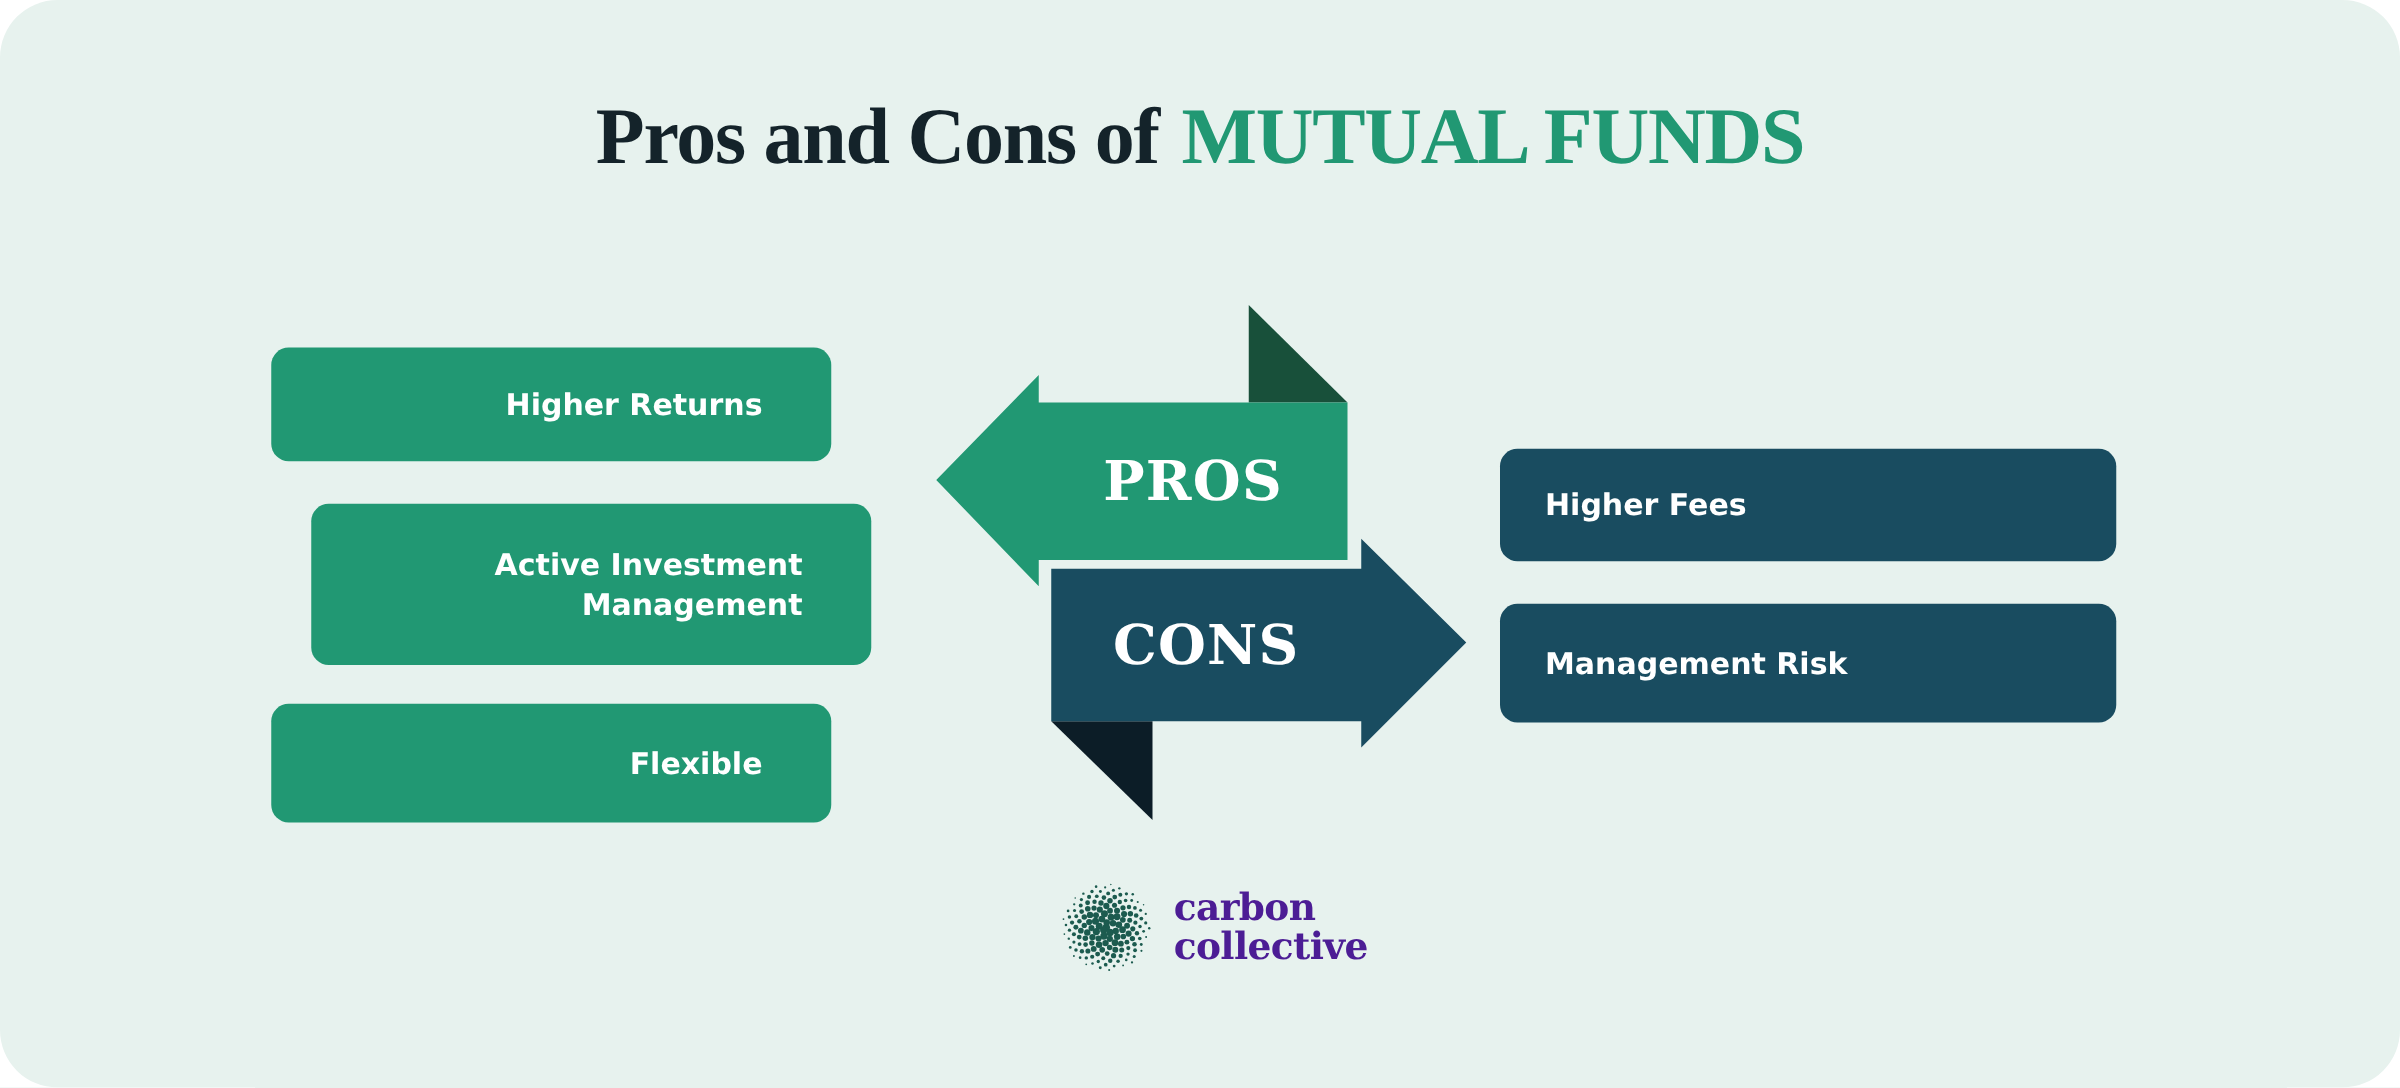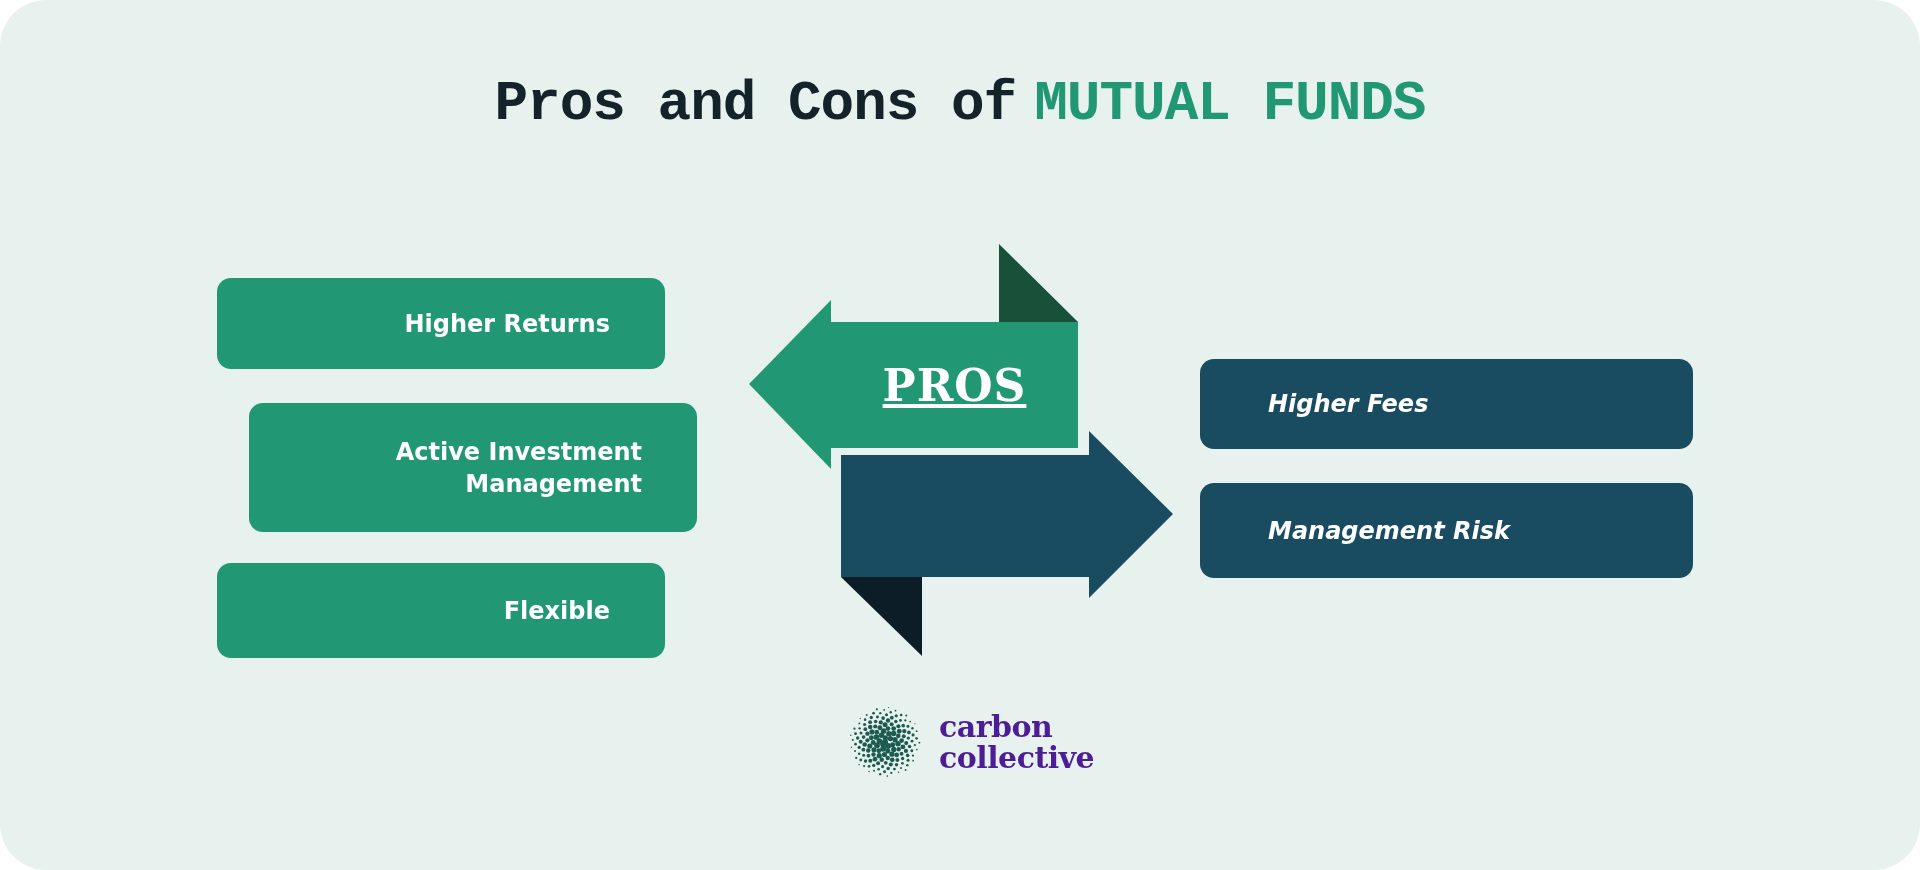--- a/index.html
+++ b/index.html
@@ -12,23 +12,23 @@
   }
   .panel {
     position: absolute; inset: 0;
     background: #e7f2ee;
     border-radius: 46px;
   }
   
   .title {
     position: absolute; top: 72px; left: 0; width: 100%;
     text-align: center;
-    font-family: Liberation Mono, monospace;
-    font-weight: 700;
-    font-size: 56px;
+    font-family: Liberation Serif, serif;
+    font-weight: 700;
+    font-size: 64px;
     color: #14232a;
     letter-spacing: -1px;
     white-space: nowrap;
   }
   .title .hl { color: #219873; margin-left: 18px; }
 
   
   .card {
     position: absolute;
     width: 448px;
@@ -45,43 +45,41 @@
     background: #219873;
     left: 217px;
     justify-content: flex-end;
     padding-right: 55px;
     text-align: right;
   }
   .card.teal {
     background: #194c60;
     left: 1200px; width: 493px;
     justify-content: flex-start;
-    padding-left: 68px;
+    padding-left: 36px;
     text-align: left;
-    font-style: italic;
   }
   .card .wrap-narrow { display: inline-block; max-width: 290px; }
   .g1 { top: 278px; height: 91px; }
   .g2 { top: 403px; height: 129px; margin-left: 32px; }
   .g3 { top: 563px; height: 95px; align-items: center; }
   .t1 { top: 359px; height: 90px; }
   .t2 { top: 483px; height: 95px; }
 
   
   .arrows { position: absolute; left: 740px; top: 235px; width: 445px; height: 430px; }
   .arrows svg { position: absolute; inset: 0; display: block; }
   .arrow-label {
     position: absolute;
     display: flex; align-items: center; justify-content: center;
     color: #ffffff;
     font-family: "DejaVu Serif", serif;
     font-weight: 700;
     font-size: 44px;
     letter-spacing: 1px;
-    text-decoration: underline;
   }
   .pros-label { left: 91px; top: 87px; width: 247px; height: 126px; }
   .cons-label { left: 101px; top: 220px; width: 248px; height: 122px; }
 
   
   .logo {
     position: absolute; left: 846px; top: 703px;
     display: flex; align-items: center; gap: 15px;
   }
   .logo-text {
@@ -120,20 +118,21 @@
 </div>
 
 <div class="arrows">
   <svg viewBox="0 0 445 430" width="445" height="430">
     <polygon points="259,9 259,87 338,87" fill="#18503a"></polygon>
     <polygon points="9,149 91,65 91,87 338,87 338,213 91,213 91,234" fill="#219873"></polygon>
     <polygon points="101,342 182,342 182,421" fill="#0c1d27"></polygon>
     <polygon points="101,220 349,220 349,196 433,279 349,363 349,342 101,342" fill="#194c60"></polygon>
   </svg>
   <div class="arrow-label pros-label">PROS</div>
+  <div class="arrow-label cons-label">CONS</div>
 </div>
 
 <div class="logo">
   <svg id="logo-dots" viewBox="0 0 80 80" width="78" height="78">
       <circle cx="40.00" cy="40.00" r="3.10" fill="#1c5b4f"></circle>
       <circle cx="37.83" cy="41.99" r="2.91" fill="#1c5b4f"></circle>
       <circle cx="40.36" cy="35.86" r="2.71" fill="#1c5b4f"></circle>
       <circle cx="43.10" cy="44.04" r="3.06" fill="#1c5b4f"></circle>
       <circle cx="34.21" cy="38.98" r="2.86" fill="#1c5b4f"></circle>
       <circle cx="45.55" cy="36.47" r="2.67" fill="#1c5b4f"></circle>

